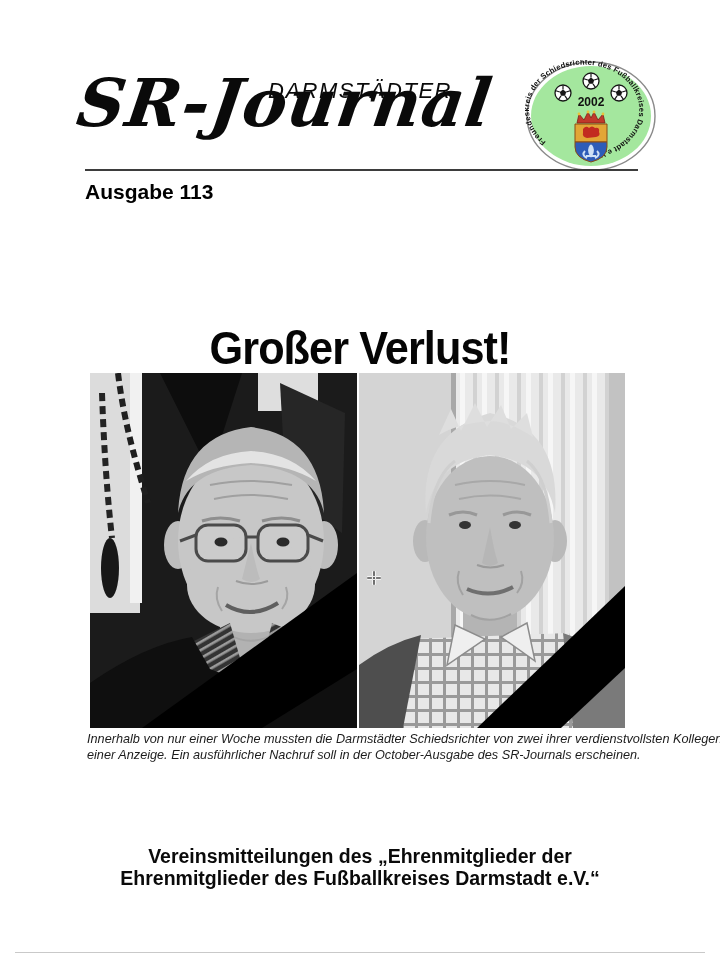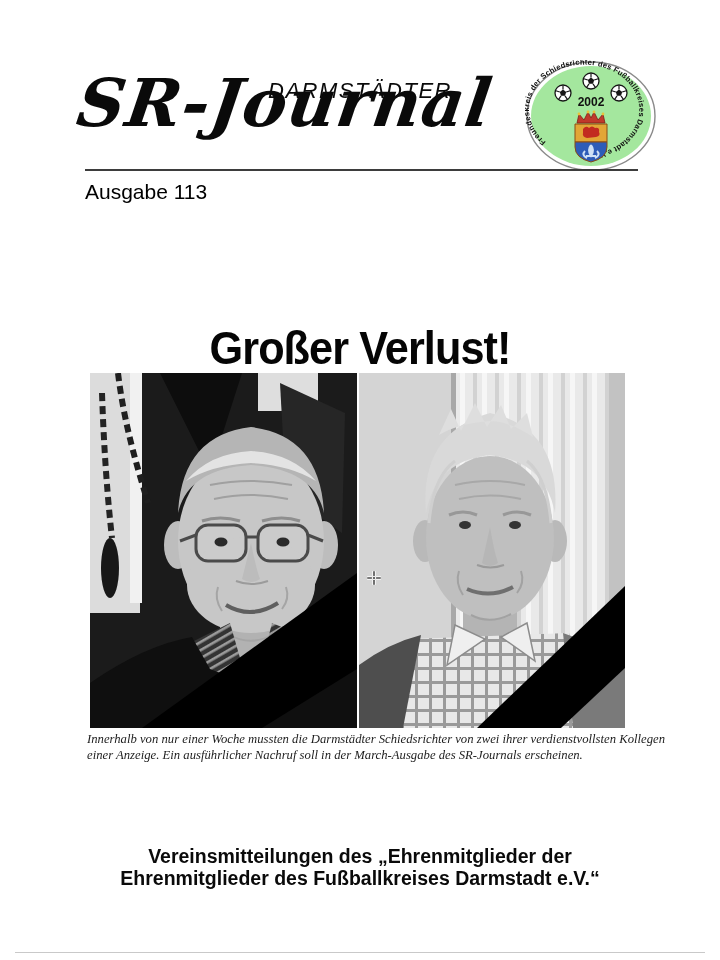--- a/index.html
+++ b/index.html
@@ -15,41 +15,40 @@
     letter-spacing:1.5px;color:#0a0a0a;
   }
   .masthead-title{
     left:78px;top:64px;font-family:"DejaVu Serif", serif;font-style:italic;font-weight:bold;
     font-size:66px;letter-spacing:1px;transform:skewX(-8deg);color:#0a0a0a;white-space:nowrap;
   }
   .logo-wrap{left:525px;top:60px;width:132px;height:112px;}
   .head-rule{left:85px;top:169px;width:553px;height:2px;background:#3d3d3d;}
   .issue-row{
     left:85px;top:180px;width:553px;display:flex;justify-content:space-between;
-    font-size:21px;font-weight:normal;gap:16px;
+    font-size:21px;font-weight:bold;gap:16px;
   }
 
   
   .headline{
     left:0;top:320px;width:720px;text-align:center;font-weight:bold;font-size:47px;
     letter-spacing:-1px;transform:scaleX(.92);color:#050505;
   }
 
   
   .photo-strip{left:90px;top:373px;width:535px;height:355px;display:flex;gap:2px;background:#fff;}
   .photo{width:267px;height:355px;overflow:hidden;background:#888;}
   .photo svg{display:block;}
 
   .cursor{left:367px;top:571px;width:14px;height:14px;}
 
   
   .caption{
     left:87px;top:731px;width:552px;font-style:italic;font-size:12.7px;line-height:16.4px;
     color:#1c1c1c;
-    font-family:Liberation Serif, serif;
   }
   .caption div{white-space:nowrap;}
 
   
   .footer{
     left:50px;top:845px;width:620px;text-align:center;font-weight:bold;font-size:19.5px;
     line-height:22px;color:#0a0a0a;
   }
   .bottom-hairline{left:15px;top:952px;width:690px;height:1px;background:#c9c9c9;}
 </style>
@@ -244,21 +243,21 @@
         <line x1="7" y1="9.6" x2="7" y2="13.2"></line>
       <line x1="0.8" y1="7" x2="4.4" y2="7"></line>
         <line x1="9.6" y1="7" x2="13.2" y2="7"></line>
     </g>
     <circle cx="7" cy="7" r="1.1" fill="#4d4d4d"></circle>
   </svg>
 </div>
 
 <div class="abs caption">
   <div>Innerhalb von nur einer Woche mussten die Darmstädter Schiedsrichter von zwei ihrer verdienstvollsten Kollegen</div>
-  <div>einer Anzeige. Ein ausführlicher Nachruf soll in der March-Ausgabe des SR-Journals erscheinen.</div>
+  <div>einer Anzeige. Ein ausführlicher Nachruf soll in der October-Ausgabe des SR-Journals erscheinen.</div>
 </div>
 
 <div class="abs footer">
   <div>Vereinsmitteilungen des „Ehrenmitglieder der</div>
   <div>Ehrenmitglieder des Fußballkreises Darmstadt e.V.“</div>
 </div>
 
 <div class="abs bottom-hairline"></div>
 
 </body></html>

